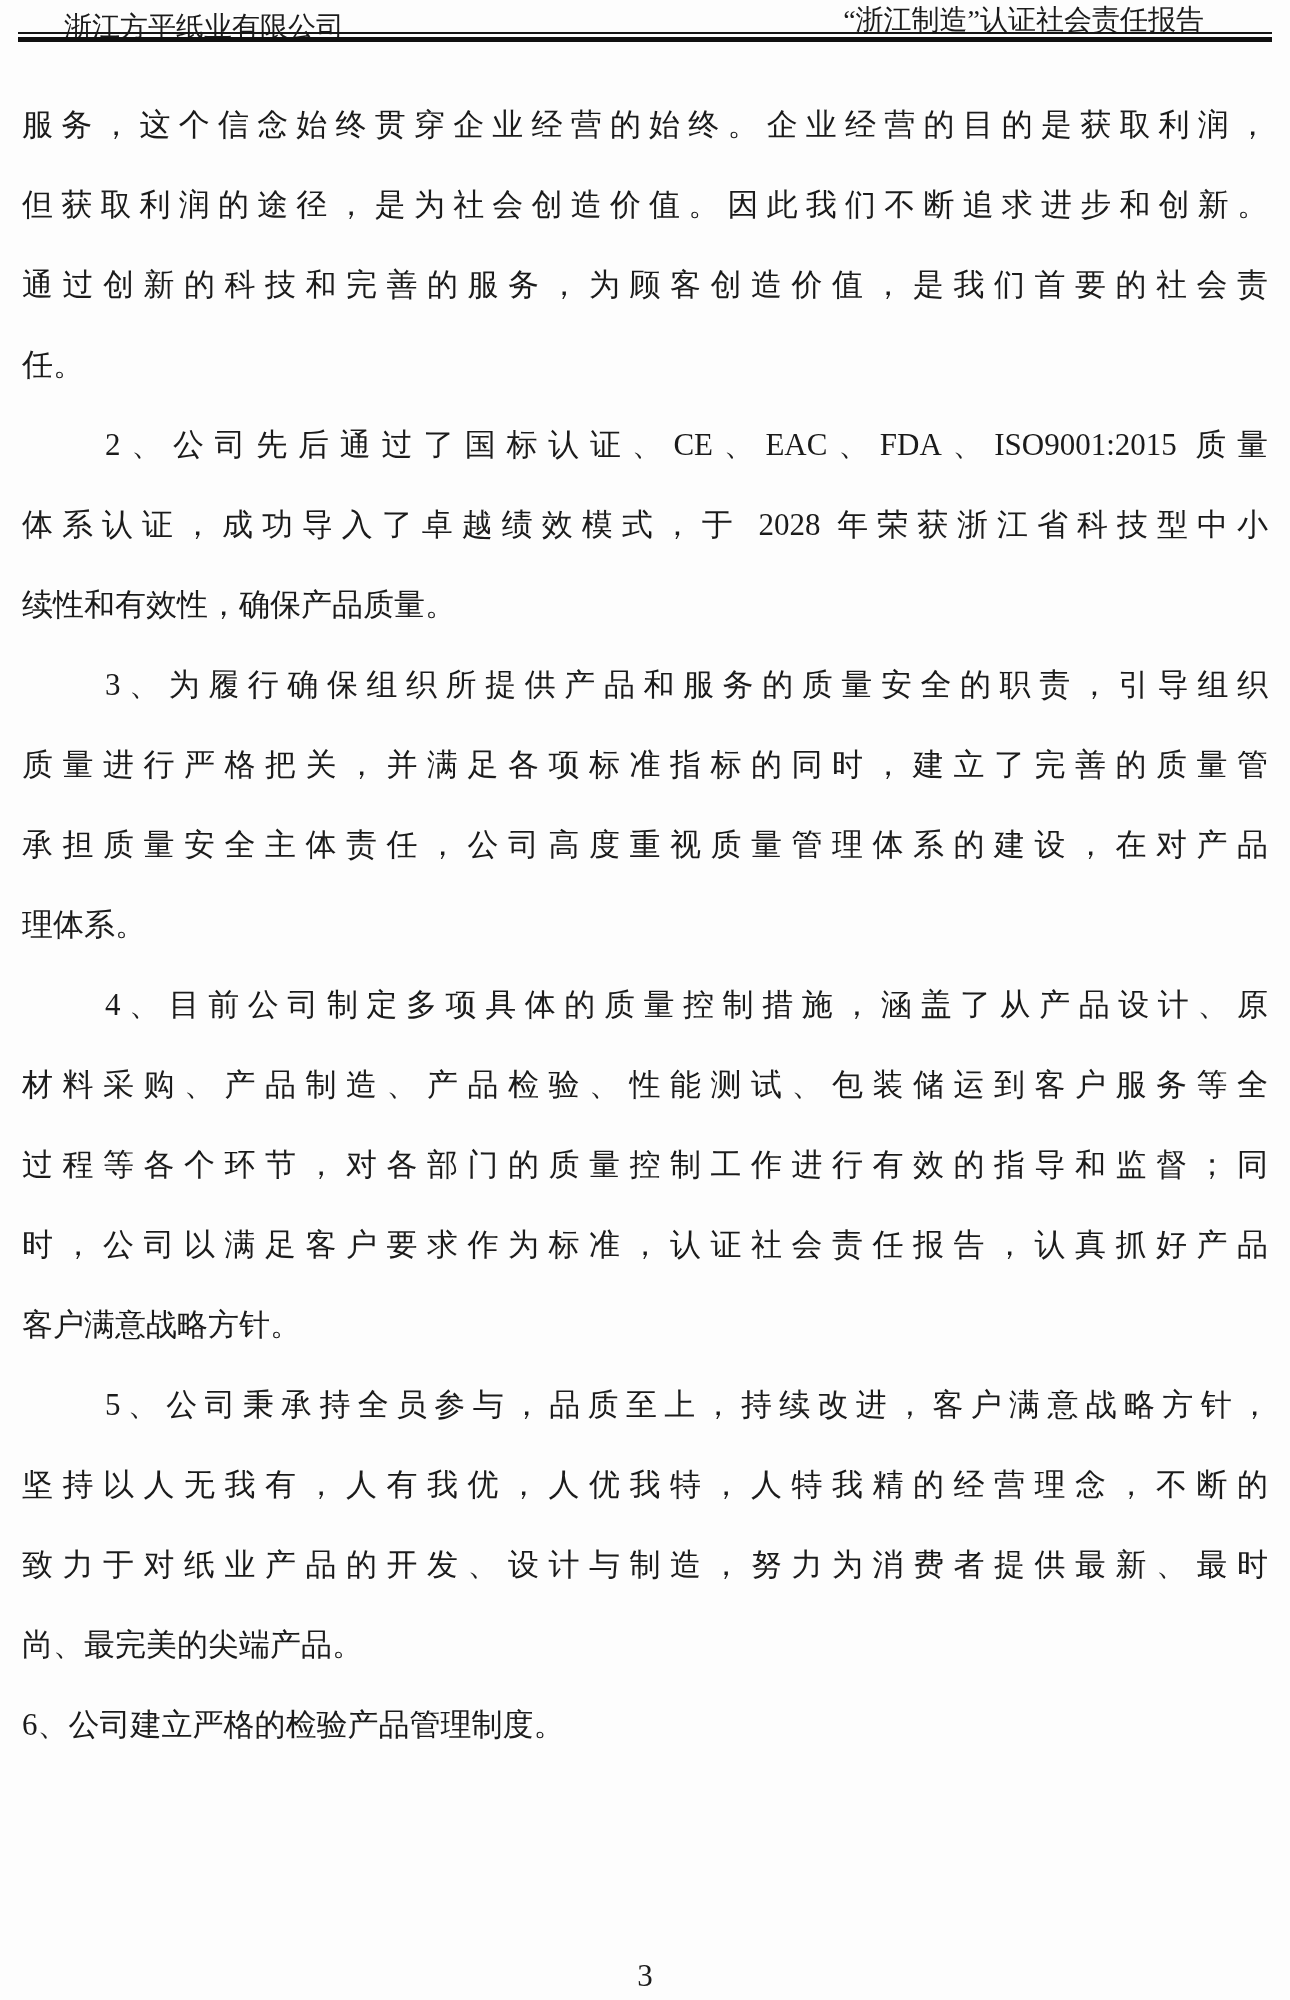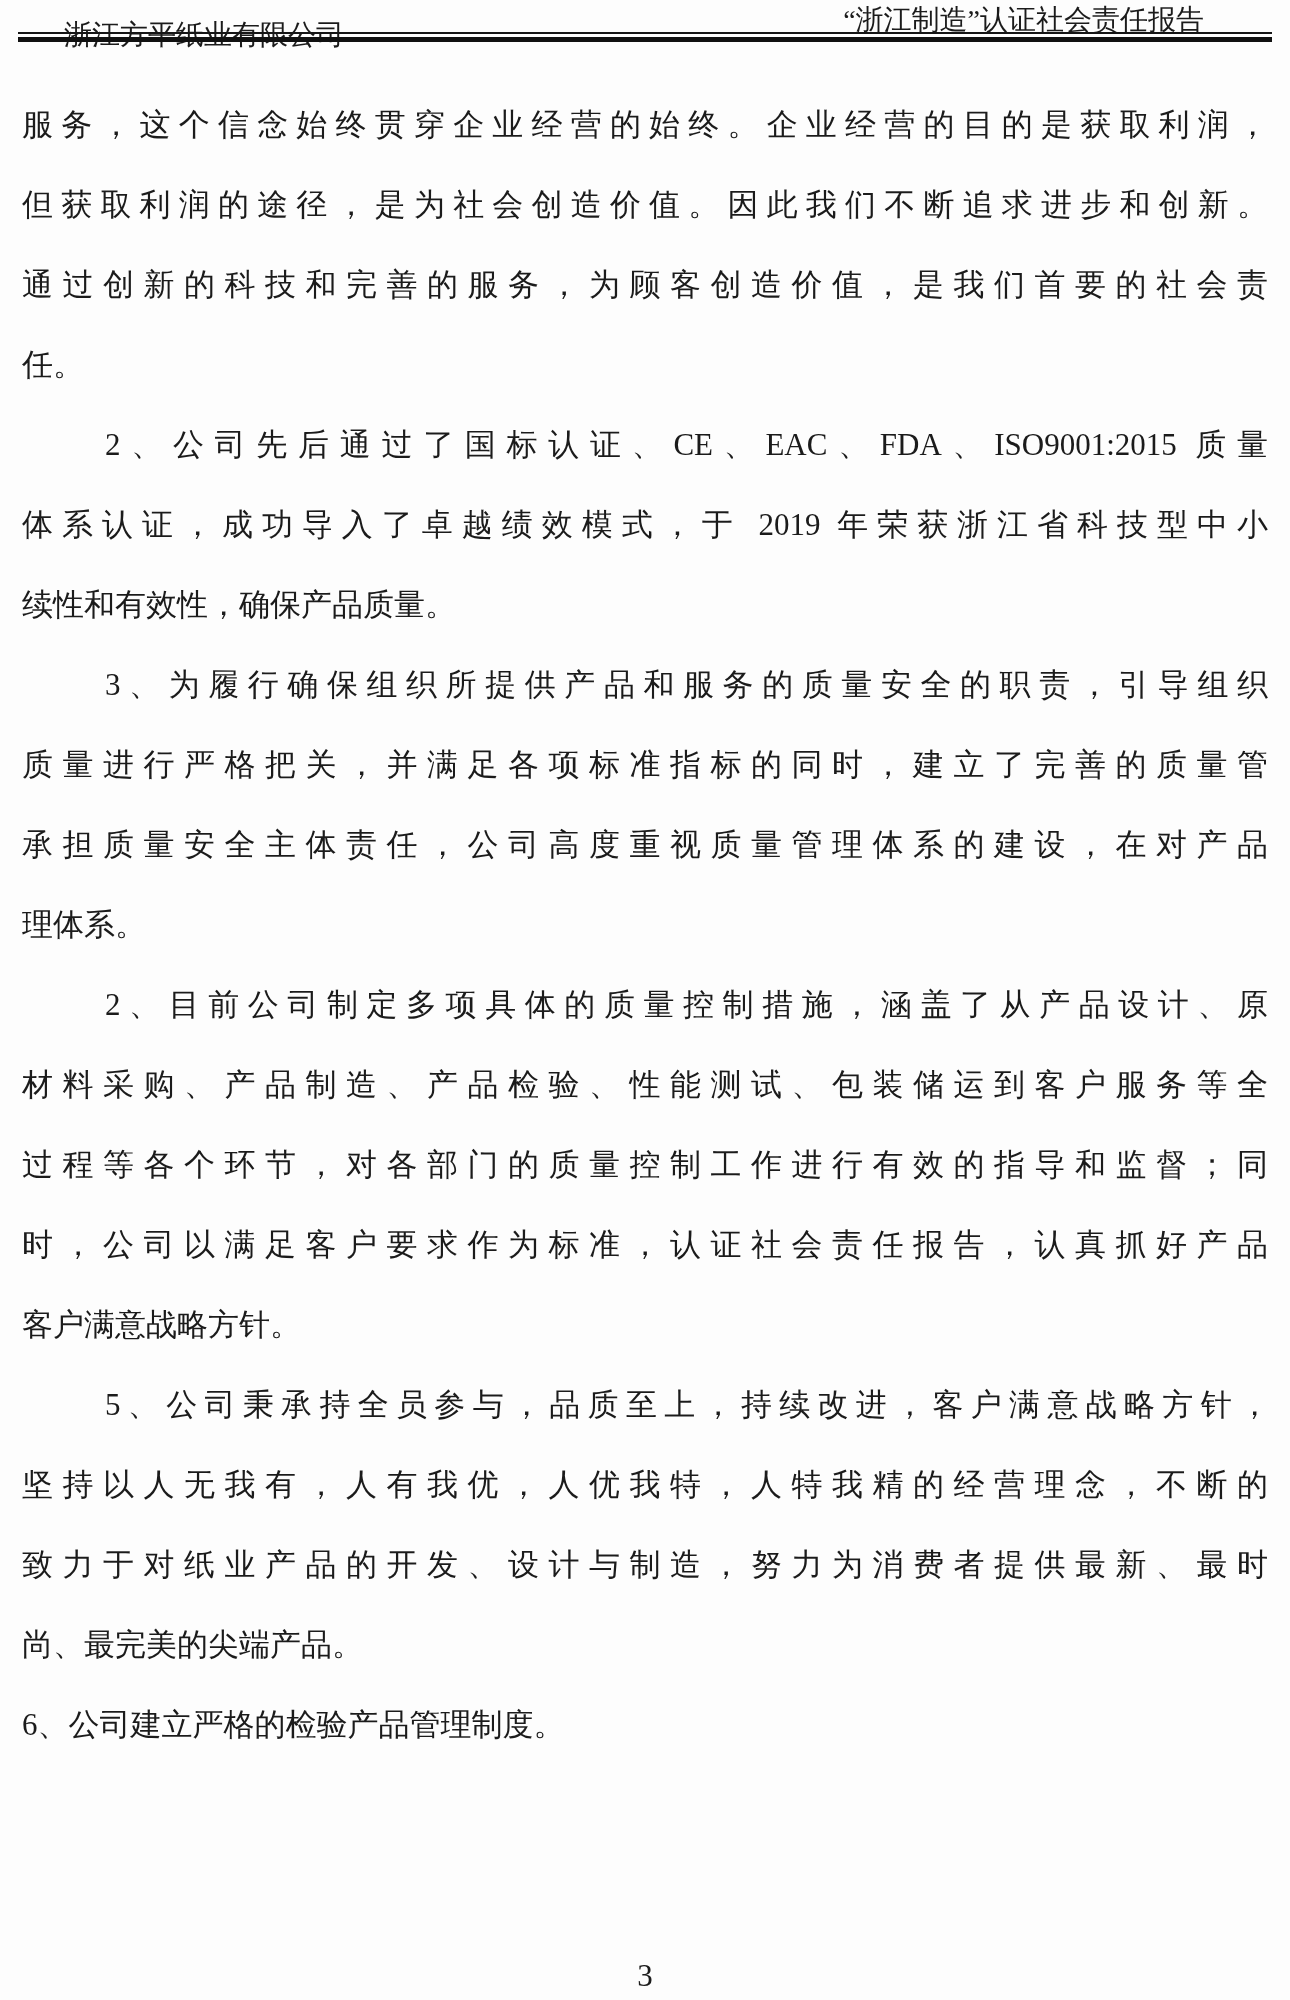--- a/index.html
+++ b/index.html
@@ -20,21 +20,21 @@
   .doc-header {
     position: absolute;
     top: 4px;
     left: 18px;
     width: 1254px;
     height: 30px;
     font-size: 28px;
     line-height: 30px;
     white-space: nowrap;
   }
-  .doc-header .h-left  { position: absolute; left: 46px;  top: 16px; }
+  .doc-header .h-left  { position: absolute; left: 46px;  top: 8px; }
   .doc-header .h-right { position: absolute; right: 68px; top: 1px; text-align: center; }
   .rule-thin {
     position: absolute;
     top: 32px; left: 18px;
     width: 1254px; height: 2px;
     background: #161616;
   }
   .rule-thick {
     position: absolute;
     top: 37px; left: 18px;
@@ -89,27 +89,27 @@
   </div>
   <div class="rule-thin"></div>
   <div class="rule-thick"></div>
 
   <div class="doc-body">
     <div class="line">服务，这个信念始终贯穿企业经营的始终。企业经营的目的是获取利润，</div>
     <div class="line">但获取利润的途径，是为社会创造价值。因此我们不断追求进步和创新。</div>
     <div class="line">通过创新的科技和完善的服务，为顾客创造价值，是我们首要的社会责</div>
     <div class="line end">任。</div>
     <div class="line indent">2、公司先后通过了国标认证、CE、EAC、FDA、ISO9001:2015 质量</div>
-    <div class="line">体系认证，成功导入了卓越绩效模式，于 2019 年荣获浙江省科技型中小</div>
+    <div class="line">体系认证，成功导入了卓越绩效模式，于 2028 年荣获浙江省科技型中小</div>
     <div class="line end">续性和有效性，确保产品质量。</div>
     <div class="line indent">3、为履行确保组织所提供产品和服务的质量安全的职责，引导组织</div>
     <div class="line">质量进行严格把关，并满足各项标准指标的同时，建立了完善的质量管</div>
     <div class="line">承担质量安全主体责任，公司高度重视质量管理体系的建设，在对产品</div>
     <div class="line end">理体系。</div>
-    <div class="line indent">2、目前公司制定多项具体的质量控制措施，涵盖了从产品设计、原</div>
+    <div class="line indent">4、目前公司制定多项具体的质量控制措施，涵盖了从产品设计、原</div>
     <div class="line">材料采购、产品制造、产品检验、性能测试、包装储运到客户服务等全</div>
     <div class="line">过程等各个环节，对各部门的质量控制工作进行有效的指导和监督；同</div>
     <div class="line">时，公司以满足客户要求作为标准，认证社会责任报告，认真抓好产品</div>
     <div class="line end">客户满意战略方针。</div>
     <div class="line indent tight">5、公司秉承持全员参与，品质至上，持续改进，客户满意战略方针，</div>
     <div class="line">坚持以人无我有，人有我优，人优我特，人特我精的经营理念，不断的</div>
     <div class="line">致力于对纸业产品的开发、设计与制造，努力为消费者提供最新、最时</div>
     <div class="line end">尚、最完美的尖端产品。</div>
     <div class="line end">6、公司建立严格的检验产品管理制度。</div>
   </div>

